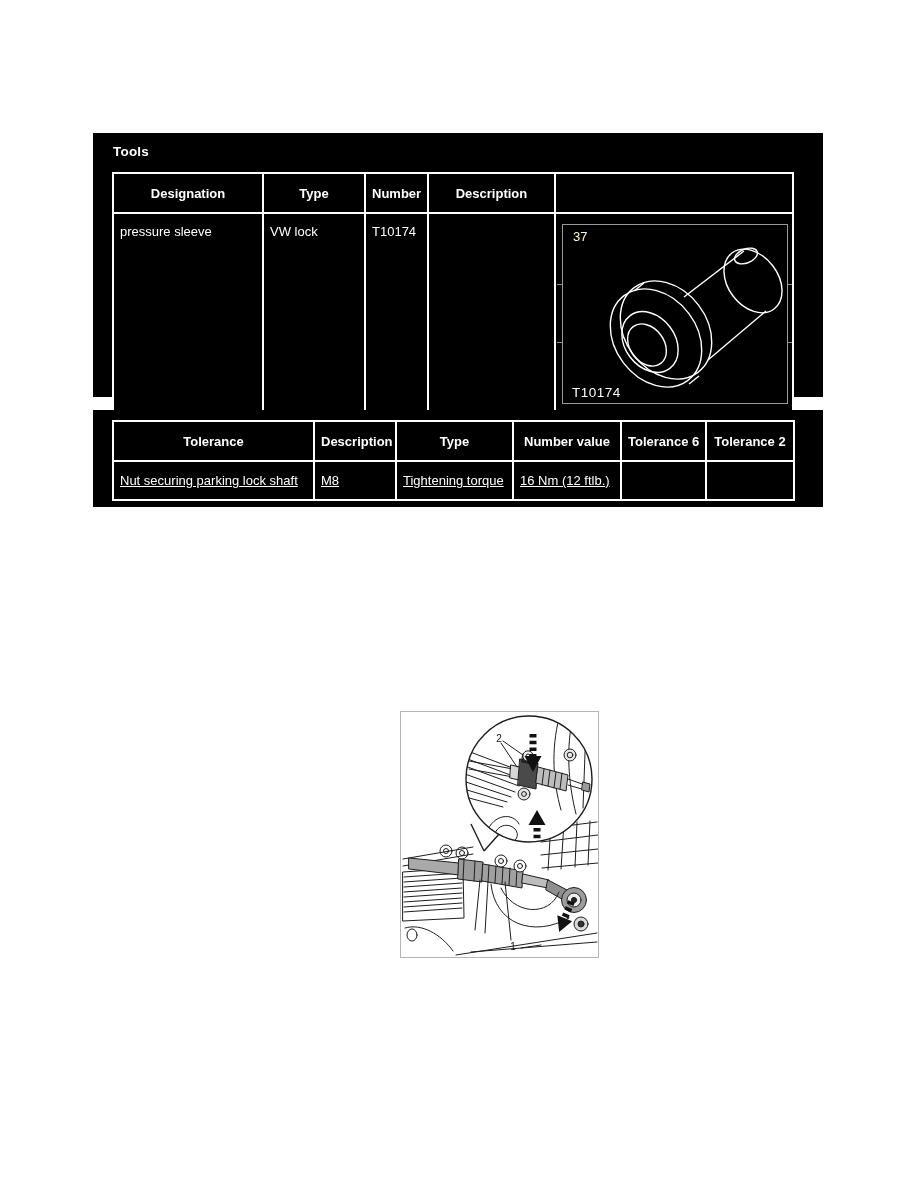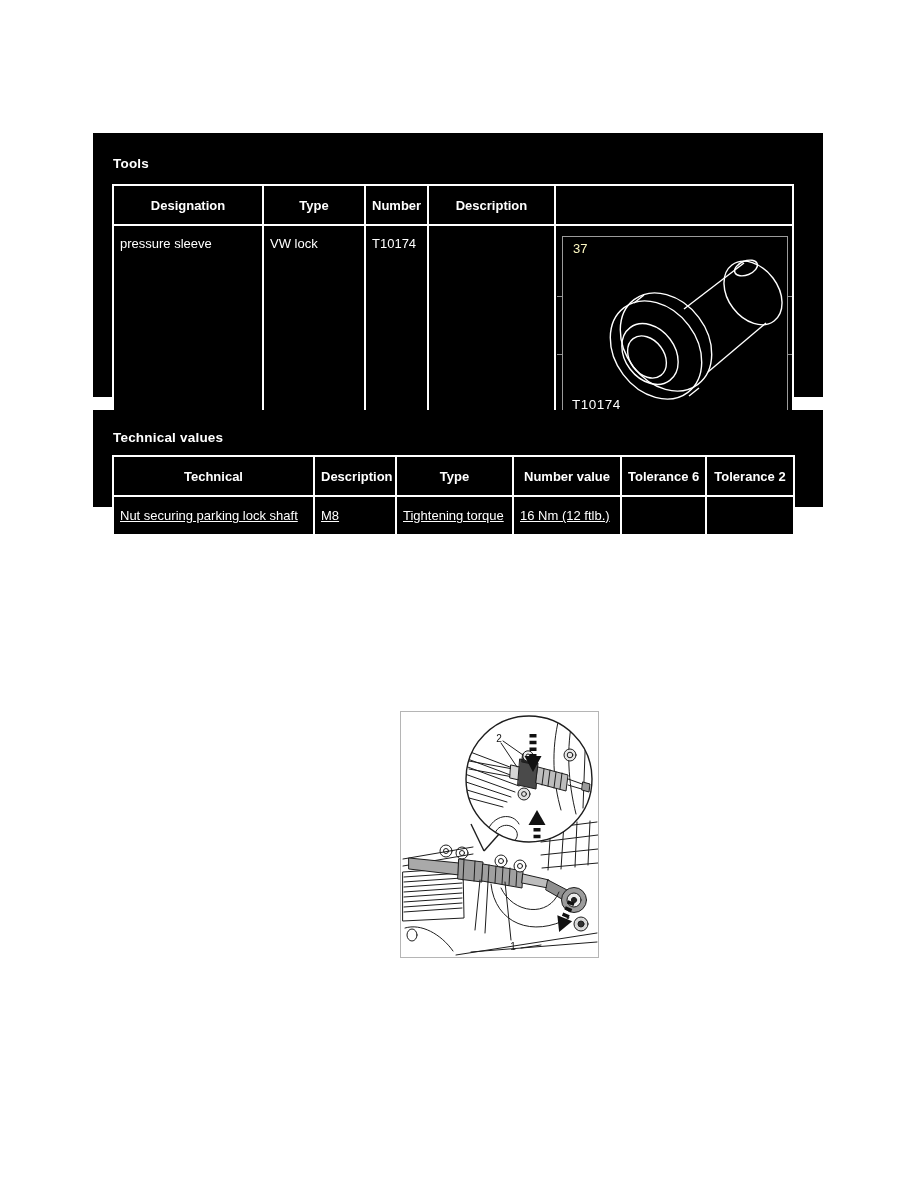--- a/index.html
+++ b/index.html
@@ -17,21 +17,20 @@
     background:#000000;
     color:#ffffff;
   }
   .panel-tools { top:133px; height:264px; }
   .panel-tech  { top:410px; height:97px;  }
   .panel-title {
     font-weight:bold;
     font-size:13.5px;
     padding:11px 12px 0 20px;
     letter-spacing:.2px;
-    margin-top:12px;
   }
   .panel-tech .panel-title { padding-top:8px; }
 
   table.dt {
     border-collapse:collapse;
     table-layout:fixed;
     margin-left:19px;
   }
   table.dt-tools { width:680px; margin-top:13px; }
   table.dt-tech  { width:681px; margin-top:10px; }
@@ -153,33 +152,32 @@
             </svg>
             <div class="fig-code">T10174</div>
           </div>
         </td>
       </tr>
     </tbody>
   </table>
 </section>
 
 <section class="panel panel-tech">
-  <div class="panel-title">Technical values</div>
   <table class="dt dt-tech">
     <colgroup>
       <col style="width:201px">
         <col style="width:82px">
         <col style="width:117px">
         <col style="width:108px">
         <col style="width:85px">
         <col style="width:88px">
     </colgroup>
     <thead>
       <tr>
-        <th>Technical</th>
+        <th>Tolerance</th>
         <th>Description</th>
         <th>Type</th>
         <th>Number value</th>
         <th>Tolerance 6</th>
         <th>Tolerance 2</th>
       </tr>
     </thead>
     <tbody>
       <tr>
         <td>Nut securing parking lock shaft</td>

